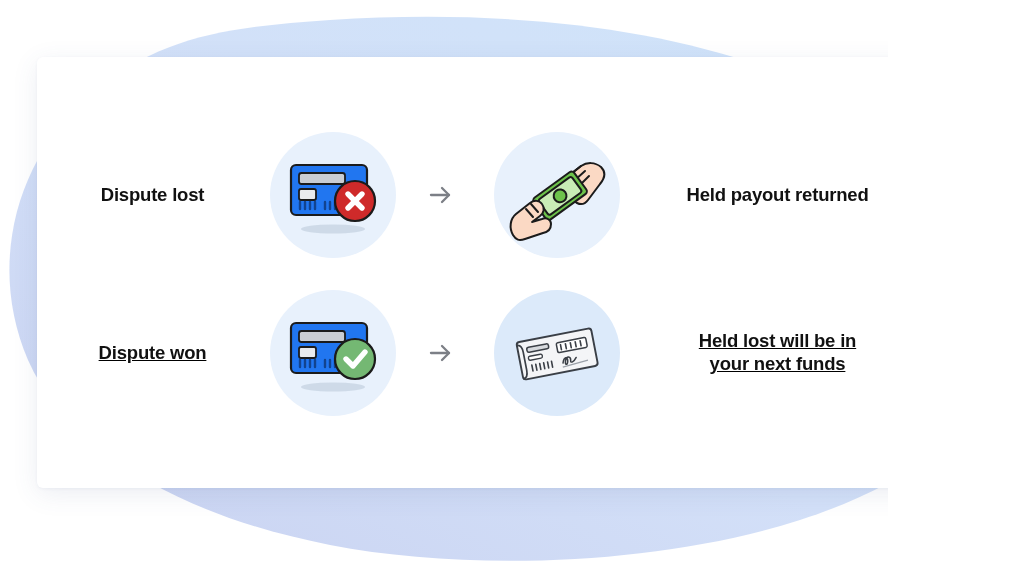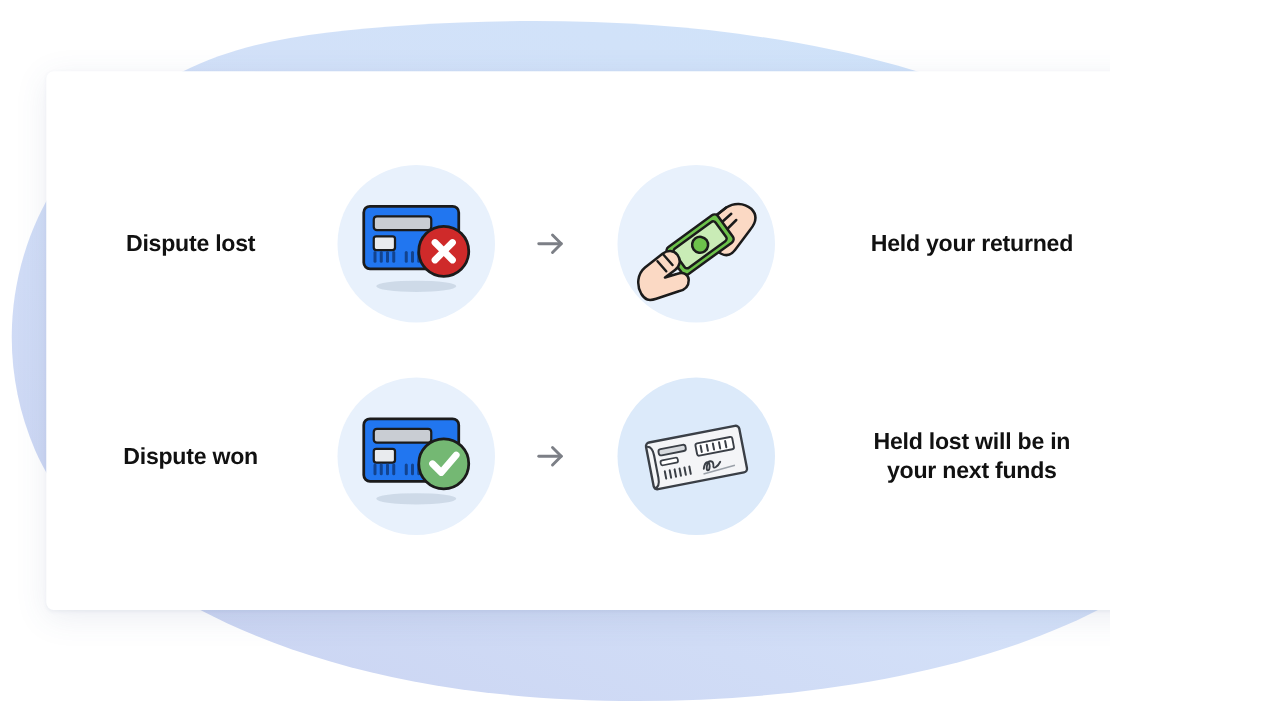--- a/index.html
+++ b/index.html
@@ -55,21 +55,21 @@
 
   .flow-row {
     position: absolute;
     left: 0;
     width: 918px;
     height: 160px;
     display: flex;
     align-items: center;
   }
   .flow-row.row-0 { top: 58px; }
-  .flow-row.row-1 { top: 228px; }
+  .flow-row.row-1 { top: 216px; text-decoration: underline; }
 
   
   .status-label {
     width: 225px;
     text-align: center;
     font-size: 18.5px;
     font-weight: bold;
     color: #111111;
     letter-spacing: -0.2px;
     padding-left: 6px;
@@ -196,21 +196,21 @@
               <path d="M8,92 C4,85 5,76 11,71 L25,60 C29,57 34,57 37,61
                        C40,65 39,70 35,73 L27,79 L37,76 C42,74 46,77 46,81
                        C46,86 43,89 38,90 L20,96 C14,98 11,97 8,92 Z" fill="#fbd9c4"></path>
               <path d="M26,61 L33,69" fill="none"></path>
               <path d="M21,66 L28,74" fill="none"></path>
             </g>
           </svg>
         </div>
 
         <div class="result-text">
-          <span class="ln">Held your returned</span>
+          <span class="ln">Held payout returned</span>
         </div>
       </div>
 
       <div class="flow-row row-1">
 
         <div class="status-label">Dispute won</div>
 
         <div class="medallion">
 
           <svg class="svg-icon" width="112" height="112" viewBox="0 0 112 112" aria-hidden="true">

